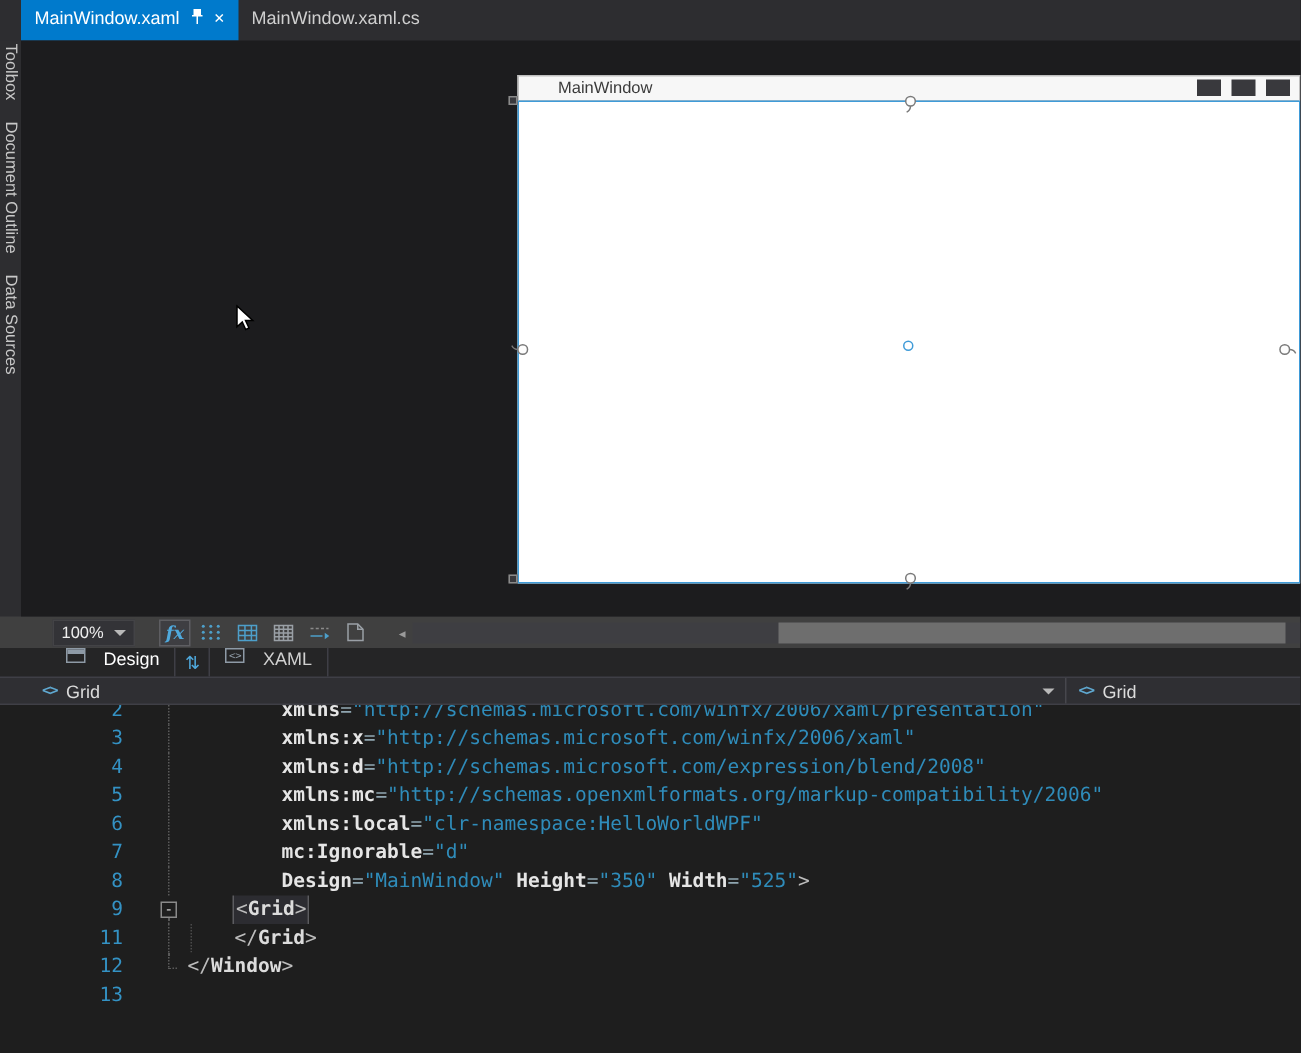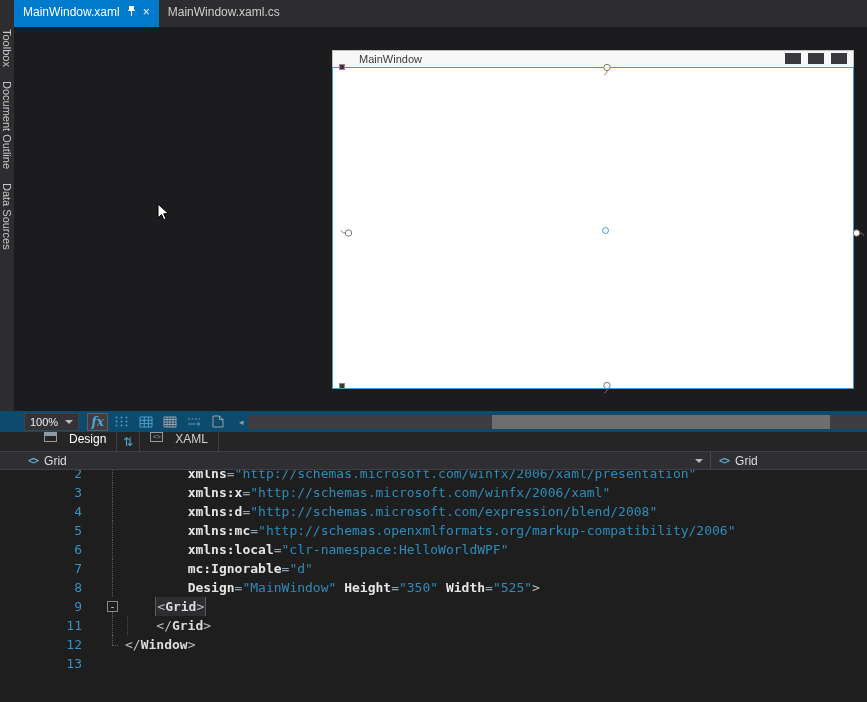--- a/index.html
+++ b/index.html
@@ -12,35 +12,35 @@
   .tab{height:30px;display:flex;align-items:center;gap:7px;padding:0 9px;font-size:12px;color:#cfcfcf;cursor:default}
   .tab.active{background:#007acc;color:#fff}
   .tab .close{font-size:12px;line-height:1;color:#fff}
 
   
   .mid{height:384px;display:flex;flex:none}
   .strip{width:14px;background:#2d2d30;display:flex;flex-direction:column;align-items:center;gap:14px;padding-top:2px}
   .strip span{writing-mode:vertical-rl;text-orientation:mixed;font-size:11px;color:#c8c8c8;white-space:nowrap}
   .artboard{flex:1;position:relative;background:#1c1c1e;overflow:hidden}
 
-  .preview{position:absolute;left:318px;top:23px;width:522px;height:339px}
+  .preview{position:absolute;left:331px;top:23px;width:522px;height:339px}
   .ptitle{position:relative;height:17px;background:#f7f7f7;display:flex;align-items:center;padding-left:26px;font-size:11px;color:#3a3a3a;border:1px solid #bfbfbf;border-bottom:none}
   .pbtn{position:absolute;top:2px;width:16px;height:11px;background:#39393d}
   .pbtn.min{right:52px}.pbtn.max{right:29px}.pbtn.cls{right:6px}
   .psurface{position:absolute;left:0;right:0;top:17px;bottom:0;background:#fff;border:1px solid #3f9bd8}
 
   .anchor{position:absolute;width:10px;height:14px}
   .anchor.left{transform:rotate(90deg)}
   .anchor.right{transform:rotate(-90deg)}
   .centerdot{position:absolute;width:7px;height:7px;border:1px solid #3f9bd8;border-radius:50%;background:#fff}
   .nub{position:absolute;width:6px;height:6px;background:#39393d;border:1px solid #8a8a8a}
   .cursor{position:absolute;pointer-events:none}
 
   
-  .dtoolbar{height:21px;background:#0c4a6e;display:flex;align-items:center;padding-left:24px;gap:4px;flex:none}
+  .dtoolbar{height:21px;background:#404040;display:flex;align-items:center;padding-left:35px;gap:12px;flex:none}
   .zoom{height:18px;background:#333337;border:1px solid #434346;color:#eee;font-size:11px;display:flex;align-items:center;padding:0 5px;gap:7px}
   .caret{width:0;height:0;border-left:4px solid transparent;border-right:4px solid transparent;border-top:4px solid #b9b9b9;display:inline-block}
   .tbtns{display:flex;align-items:flex-end;gap:3px;margin-left:4px}
   .tbtn{width:21px;height:18px;display:flex;align-items:center;justify-content:center}
   .tbtn.selected{background:#3e3e42;border:1px solid #5e5e62}
   .fx{font-family:"DejaVu Serif",serif;font-style:italic;font-weight:bold;font-size:12px;color:#4fa9dd}
   .hscroll{flex:1;display:flex;align-items:center;height:21px;margin-left:2px}
   .sarrow{width:14px;text-align:center;color:#9a9a9a;font-size:9px}
   .strack{flex:1;height:14px;background:#3e3e42;position:relative}
   .sthumb{position:absolute;top:0;bottom:0;left:244px;width:338px;background:#6e6e6e}

